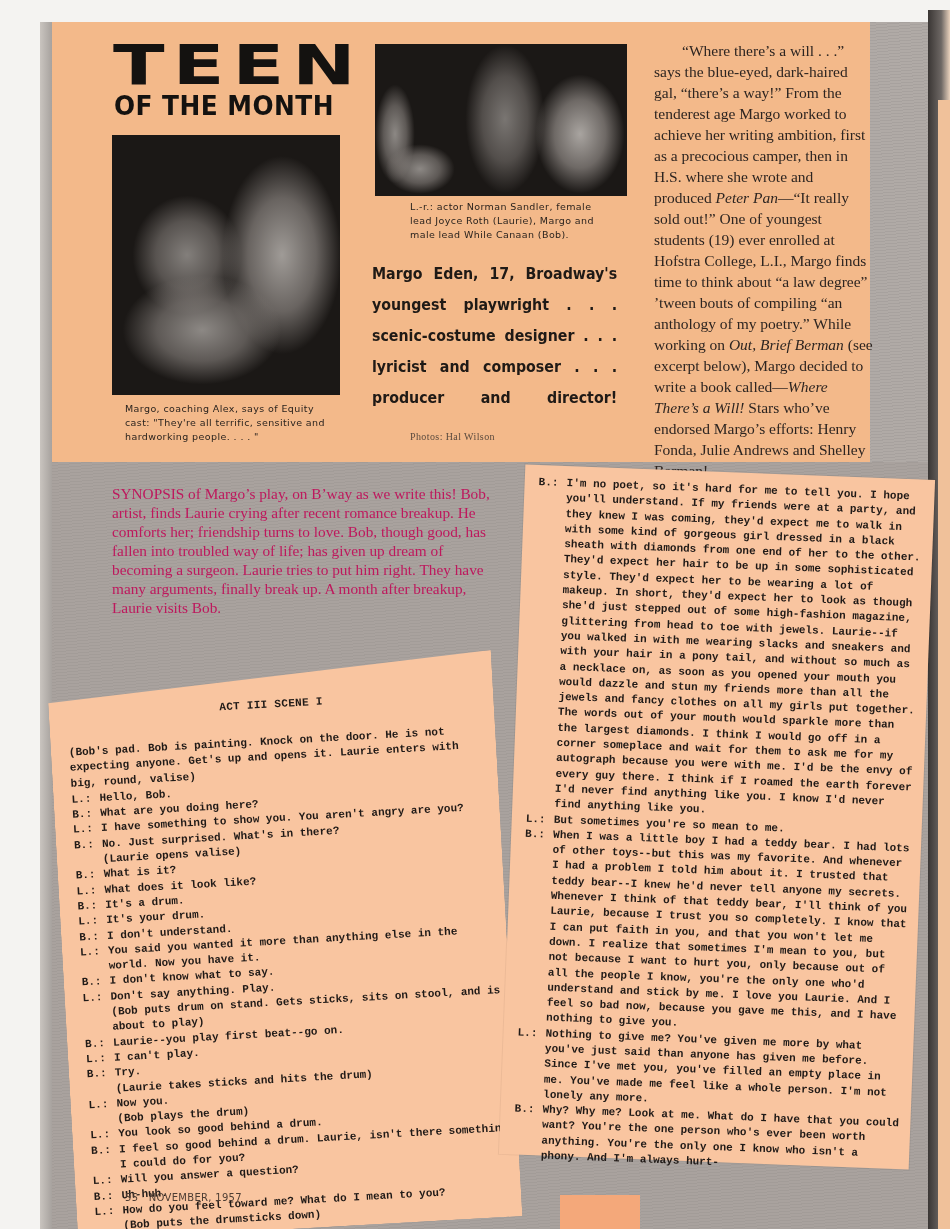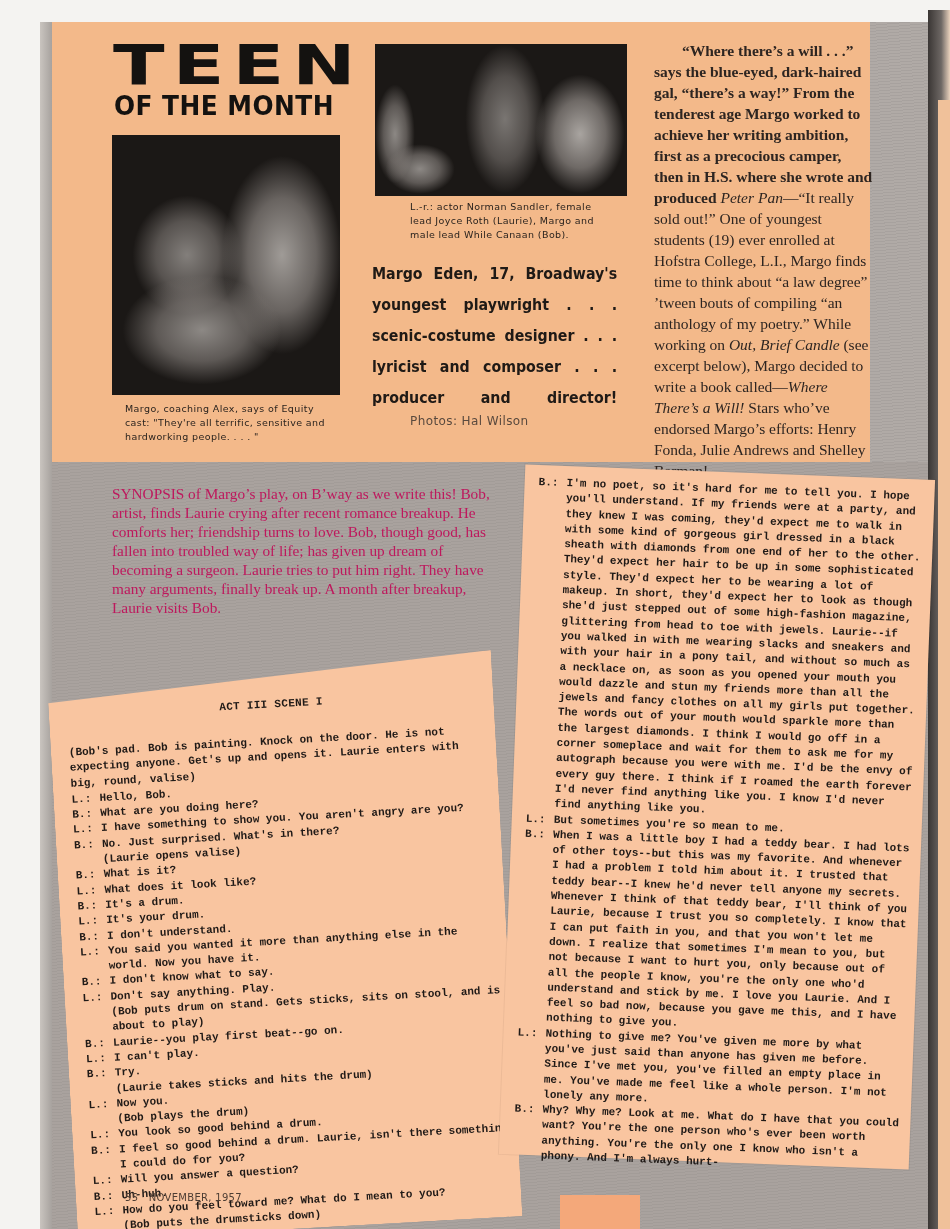--- a/index.html
+++ b/index.html
@@ -55,34 +55,34 @@
   }
   .photo .g1 { position:absolute; background:radial-gradient(ellipse at center,#d8d3ce 0%,#8a8480 40%,transparent 70%); }
   .photo-main { left:112px; top:135px; width:228px; height:260px; }
   .photo-stage { left:375px; top:44px; width:252px; height:152px; }
   .caption-sans {
     position:absolute; font-family:"DejaVu Sans", sans-serif;
     font-size:9.5px; line-height:14px; color:#2a231e; letter-spacing:0.4px;
   }
   .cap-main { left:125px; top:402px; width:215px; }
   .cap-stage { left:410px; top:200px; width:200px; }
-  .photo-credit { left:410px; top:414px; font-size:12px; color:#5a4a3e; }
+  .photo-credit { left:410px; top:430px; font-size:10px; color:#5a4a3e;font-family:Liberation Serif, serif; }
   .headline {
     position:absolute; left:372px; top:258px; width:245px;
     font-family:"DejaVu Sans", sans-serif; font-weight:bold;
     font-size:16.5px; line-height:31px; color:#1f1a16;
     text-align:justify; text-align-last:justify;
     transform:scaleX(0.86); transform-origin:left top; width:285px;
   }
   .headline div { text-align:justify; text-align-last:justify; }
   .col-text {
     position:absolute; left:654px; top:40px; width:220px;
     font-size:15.5px; line-height:21px; color:#2d2521;
   }
-  .col-text .ind { padding-left:28px;font-weight:bold; }
+  .col-text .ind { padding-left:28px; }
   .col-text i { font-style:italic;margin-top:8px; }
   .synopsis {
     position:absolute; left:112px; top:484px; width:390px;
     font-size:15.3px; line-height:19px; color:#be185d;
   }
   .sheet {
     position:absolute; background:#f9c5a0;
     box-shadow:0 0 0 1px rgba(0,0,0,0.05);
     font-family:"Liberation Mono", monospace; font-weight:bold;
     color:#201a17;
@@ -147,21 +147,21 @@
   <div>Margo Eden, 17, Broadway's</div>
   <div>youngest playwright . . .</div>
   <div>scenic-costume designer . . .</div>
   <div>lyricist and composer . . .</div>
   <div>producer and director!</div>
 </div>
 
 <div class="col-text">
   <span class="ind">“Where there’s a will . . .” says the blue-eyed, dark-haired gal, “there’s a way!” From the tenderest age Margo worked to achieve her writing ambition, first as a precocious camper, then in H.S. where she wrote and produced</span>
   <i>Peter Pan</i><span>—“It really sold out!” One of youngest students (19) ever enrolled at Hofstra College, L.I., Margo finds time to think about “a law degree” ’tween bouts of compiling “an anthology of my poetry.” While working on</span>
-  <i>Out, Brief Candle</i><span> (see excerpt below), Margo decided to write a book called—</span><i>Where There’s a Will!</i><span> Stars who’ve endorsed Margo’s efforts: Henry Fonda, Julie Andrews and Shelley Berman!</span>
+  <i>Out, Brief Berman</i><span> (see excerpt below), Margo decided to write a book called—</span><i>Where There’s a Will!</i><span> Stars who’ve endorsed Margo’s efforts: Henry Fonda, Julie Andrews and Shelley Berman!</span>
 </div>
 
 <div class="synopsis">SYNOPSIS of Margo’s play, on B’way as we write this! Bob, artist, finds Laurie crying after recent romance breakup. He comforts her; friendship turns to love. Bob, though good, has fallen into troubled way of life; has given up dream of becoming a surgeon. Laurie tries to put him right. They have many arguments, finally break up. A month after breakup, Laurie visits Bob.</div>
 
 <div class="sheet sheet-left">
   <div class="script-title">ACT III SCENE I</div>
   <div class="script" id="script-left">
     <div class="line" style="margin-top:14px;margin-bottom:1px;">
         <span class="txt">(Bob's pad. Bob is painting. Knock on the door. He is not expecting anyone. Get's up and opens it. Laurie enters with big, round, valise)</span>
       </div>

